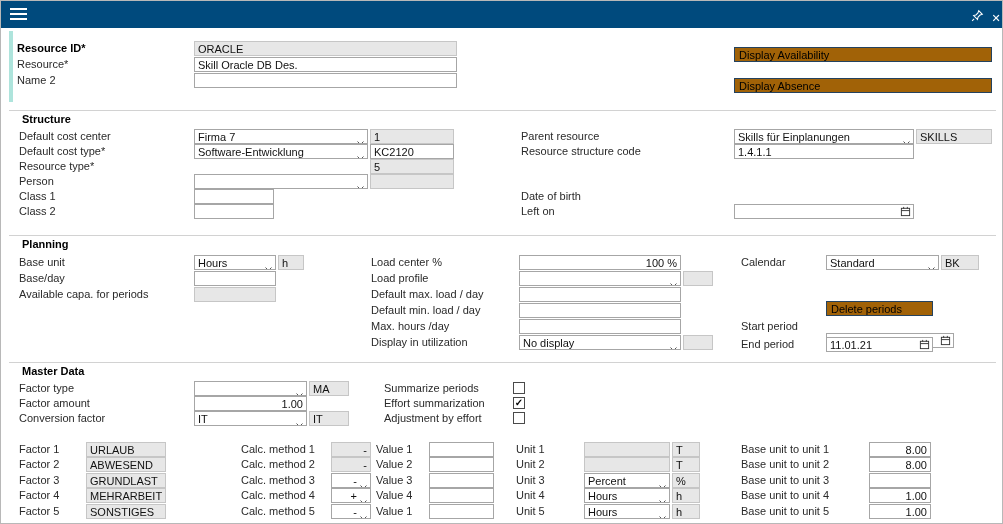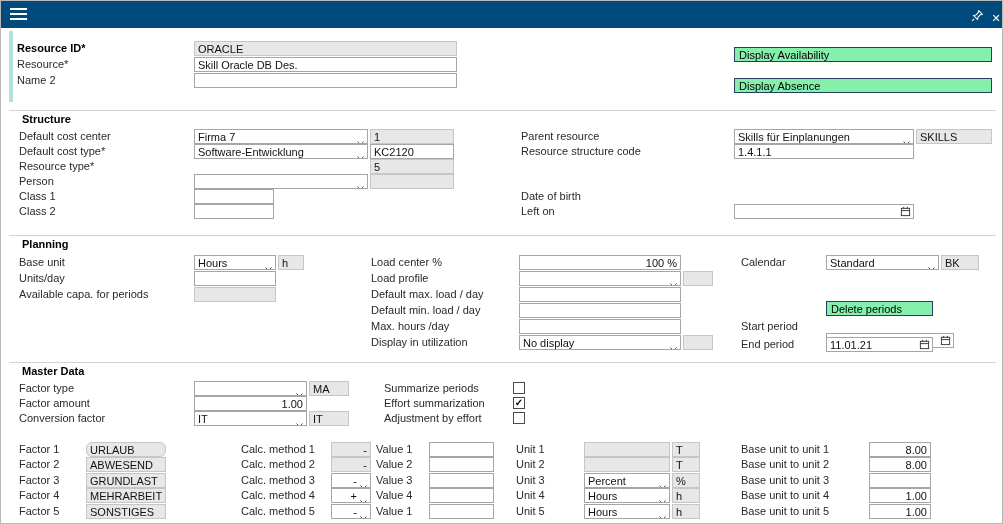--- a/index.html
+++ b/index.html
@@ -18,21 +18,21 @@
   .lbl { position:absolute; height:15px; line-height:15px; font-size:11px; color:#2a2a2a; white-space:nowrap; }
   .lbl.b { font-weight:bold; color:#000; }
   .fld { position:absolute; height:15px; border:1px solid #a6a6a6; background:#fff; font-size:11px; padding:0 3px; color:#111; font-family:inherit; outline:none; }
   .fld.ro { background:#e7e7e7; border-color:#c6c6c6; }
   .fld.rt { text-align:right; }
   .dd { position:absolute; height:15px; border:1px solid #a6a6a6; background:#fff; font-size:11px; line-height:13px; padding:1px 13px 0 3px; white-space:nowrap; overflow:hidden; cursor:default; }
   .dd .chev { position:absolute; right:3px; top:5px; }
   .dd.rt { text-align:right; }
   .datef { position:absolute; height:15px; border:1px solid #a6a6a6; background:#fff; font-size:11px; line-height:13px; padding:1px 16px 0 3px; white-space:nowrap; }
   .datef .cal { position:absolute; right:2px; top:1px; cursor:pointer; }
-  .btn { position:absolute; height:15px; border:1px solid #24425f; background:#86efac; font-size:11px; line-height:12px; text-align:left; padding:0 4px; color:#000; font-family:inherit; cursor:pointer; }
+  .btn { position:absolute; height:15px; border:1px solid #24425f; background:#a16207; font-size:11px; line-height:12px; text-align:left; padding:0 4px; color:#000; font-family:inherit; cursor:pointer; }
   .cb { position:absolute; width:12px; height:12px; border:1px solid #4a4a4a; background:#fff; font-size:10px; line-height:10px; font-weight:bold; text-align:center; cursor:pointer; color:#000; }
 </style>
 </head>
 <body>
 
 <div class="page">
 
   <div class="titlebar">
     <div class="burger">
         <span></span>
@@ -125,21 +125,21 @@
 
   <div class="lbl" style="left:18px;top:254px">Base unit</div>
   <div class="dd" style="left:193px;top:254px;width:82px">
     <span>Hours</span>
     <span class="chev"><svg width="7" height="4" viewBox="0 0 7 4">
           <path d="M.5.5 3.5 3.5 6.5.5" fill="none" stroke="#555"></path>
         </svg></span>
   </div>
   <input class="fld ro" style="left: 277px; top: 254px; width: 26px;" readonly="" value="h">
 
-  <div class="lbl" style="left:18px;top:270px">Units/day</div>
+  <div class="lbl" style="left:18px;top:270px">Base/day</div>
   <input class="fld" style="left: 193px; top: 270px; width: 82px;" value="">
 
   <div class="lbl" style="left:18px;top:286px">Available capa. for periods</div>
   <input class="fld ro" style="left: 193px; top: 286px; width: 82px;" readonly="" value="">
 
   <div class="lbl" style="left:370px;top:254px">Load center %</div>
   <input class="fld rt" style="left: 518px; top: 254px; width: 162px;" value="100 %">
 
   <div class="lbl" style="left:370px;top:270px">Load profile</div>
   <div class="dd" style="left:518px;top:270px;width:162px">
@@ -225,21 +225,21 @@
   <input class="fld ro" style="left: 308px; top: 410px; width: 40px;" readonly="" value="IT">
 
   <div class="lbl" style="left:383px;top:380px">Summarize periods</div>
   <div class="cb" style="left:512px;top:381px"><span></span></div>
   <div class="lbl" style="left:383px;top:395px">Effort summarization</div>
   <div class="cb" style="left:512px;top:396px"><span>✓</span></div>
   <div class="lbl" style="left:383px;top:410px">Adjustment by effort</div>
   <div class="cb" style="left:512px;top:411px"><span></span></div>
 
   <div class="lbl" style="left:18px;top:441px">Factor 1</div>
-  <input class="fld ro" style="left: 85px; top: 441px; width: 80px; border-radius: 6px;" readonly="" value="URLAUB">
+  <input class="fld ro" style="left: 85px; top: 441px; width: 80px;" readonly="" value="URLAUB">
   <div class="lbl" style="left:240px;top:441px">Calc. method 1</div>
   <input class="fld ro rt" style="left: 330px; top: 441px; width: 40px;" readonly="" value="-">
   <div class="lbl" style="left:375px;top:441px">Value 1</div>
   <input class="fld" style="left: 428px; top: 441px; width: 65px;" value="">
   <div class="lbl" style="left:515px;top:441px">Unit 1</div>
   <input class="fld ro" style="left: 583px; top: 441px; width: 86px;" readonly="" value="">
   <input class="fld ro" style="left: 671px; top: 441px; width: 28px;" readonly="" value="T">
   <div class="lbl" style="left:740px;top:441px">Base unit to unit 1</div>
   <input class="fld rt" style="left: 868px; top: 441px; width: 62px;" value="8.00">
 

